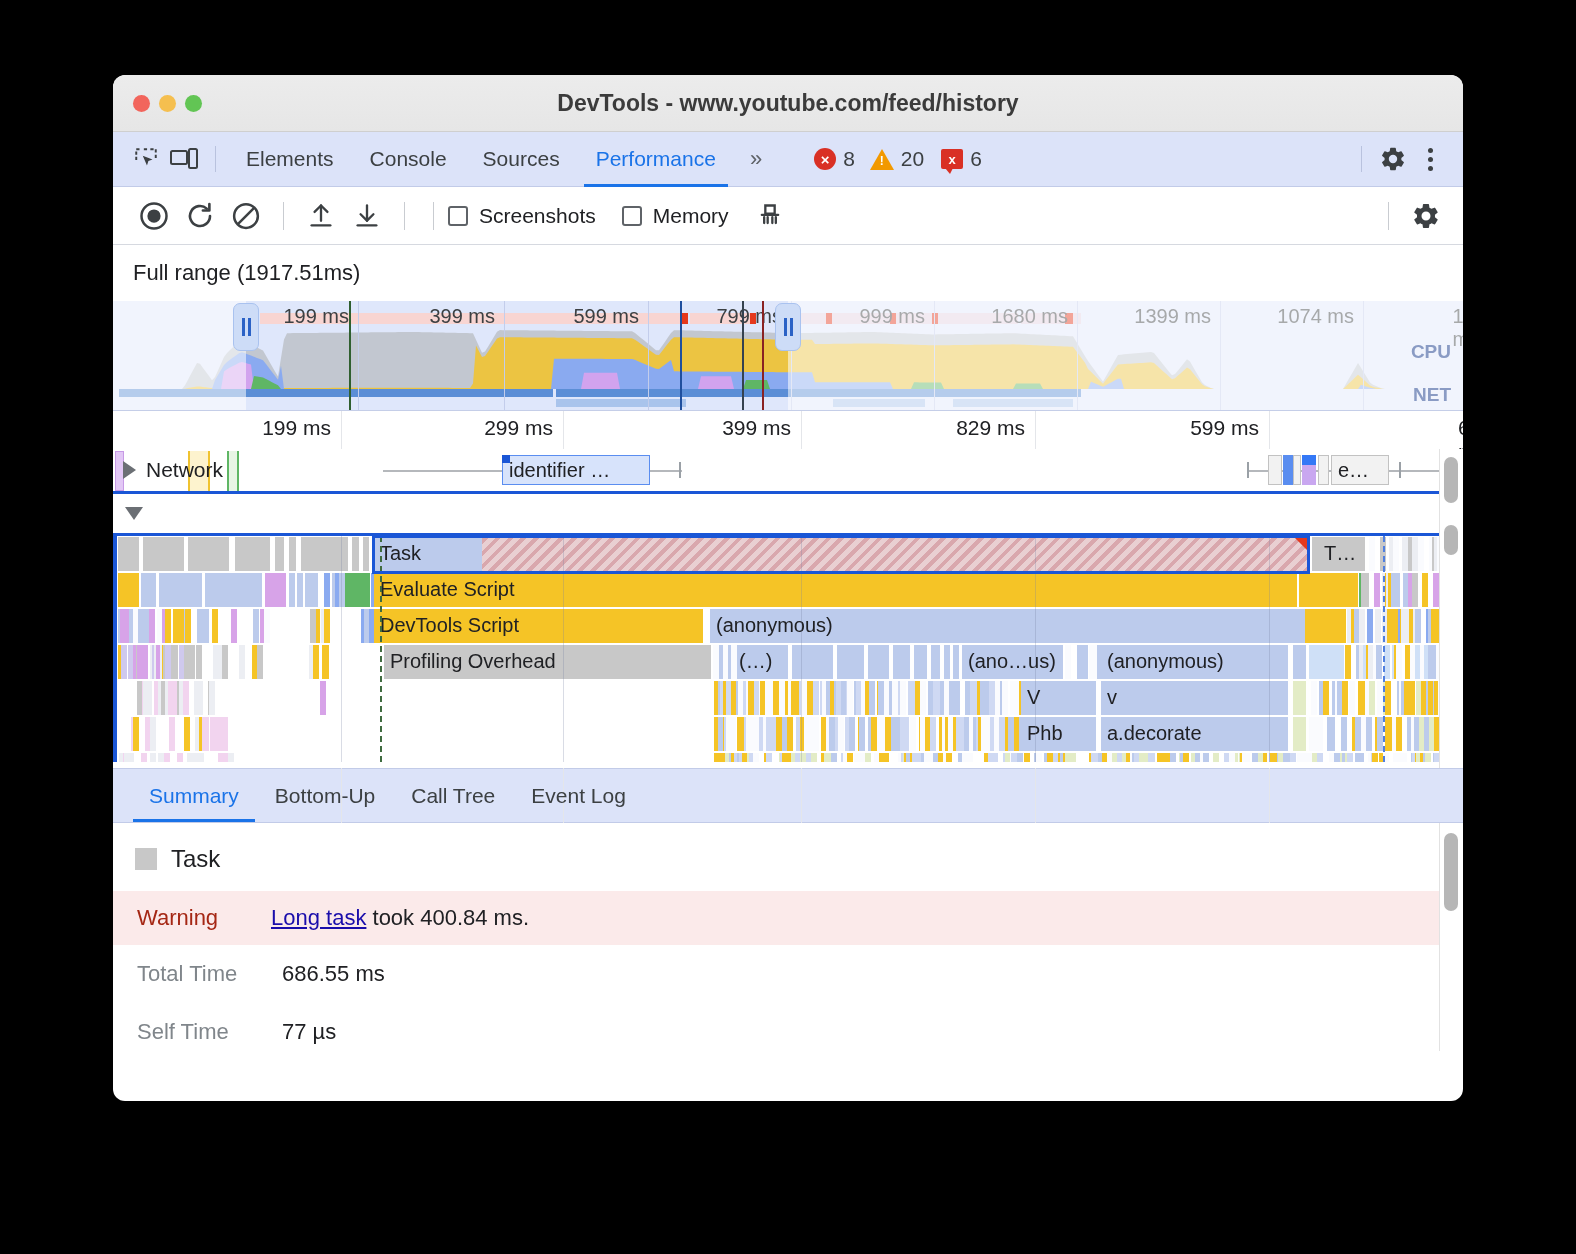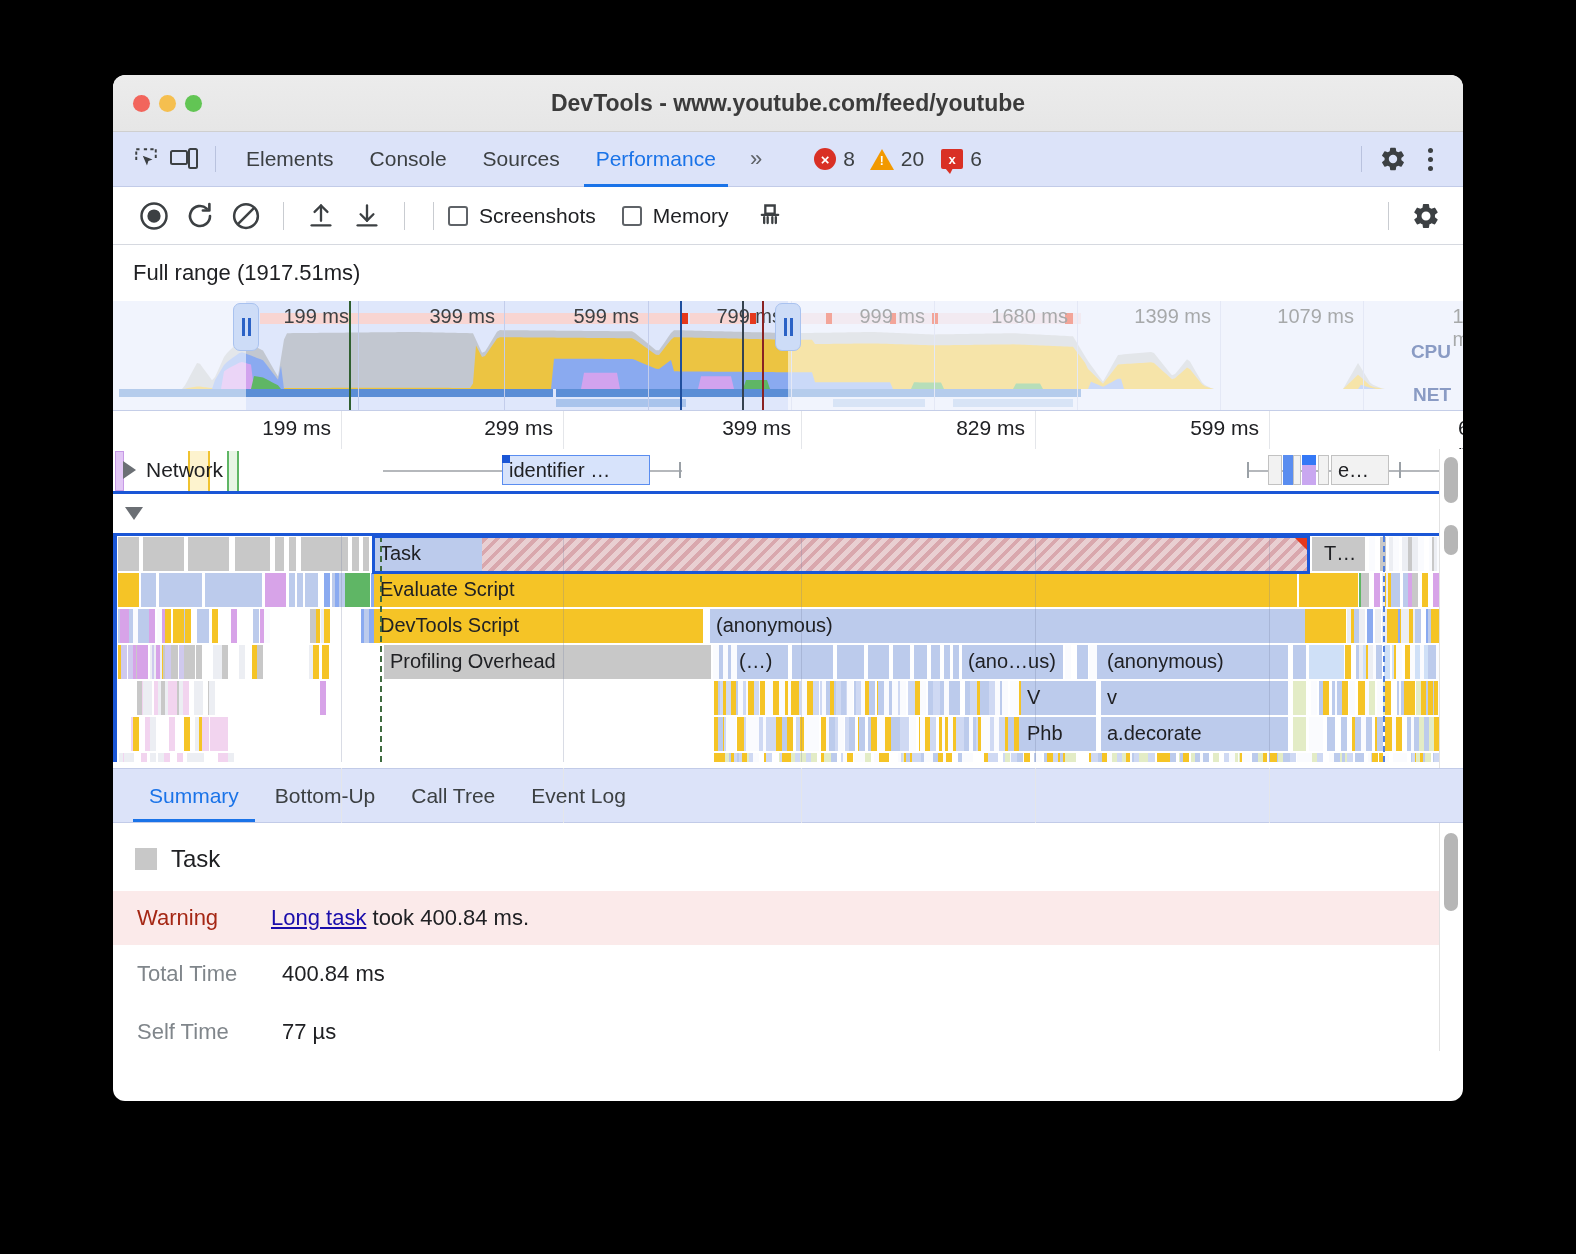--- a/index.html
+++ b/index.html
@@ -303,21 +303,21 @@
 <body>
 
 <div id="window">
 
   <div class="titlebar">
     <div class="traffic">
       <span class="light red"></span>
       <span class="light yellow"></span>
       <span class="light green"></span>
     </div>
-    <div class="title-text">DevTools - www.youtube.com/feed/youtube</div>
+    <div class="title-text">DevTools - www.youtube.com/feed/history</div>
   </div>
 
   <div class="tabbar">
     <div class="tool-icon">
       <svg width="26" height="26" viewBox="0 0 24 24">
         <path d="M3 3h5M10 3h4M16 3h5v3M21 8v4M3 5v3M3 10v4" stroke="#3c4043" stroke-width="1.8" stroke-dasharray="3 2" fill="none"></path>
         <path d="M9 9l9 3.5-3.8 1.3L12.9 18z" fill="#3c4043"></path>
       </svg>
     </div>
     <div class="tool-icon">
@@ -472,21 +472,21 @@
         <div class="ov-label" style="left: 535px;">599 ms</div>
         <div class="ov-tick" style="left: 678px;"></div>
         <div class="ov-label" style="left: 678px;">799 ms</div>
         <div class="ov-tick" style="left: 821px;"></div>
         <div class="ov-label" style="left: 821px;">999 ms</div>
         <div class="ov-tick" style="left: 964px;"></div>
         <div class="ov-label" style="left: 964px;">1680 ms</div>
         <div class="ov-tick" style="left: 1107px;"></div>
         <div class="ov-label" style="left: 1107px;">1399 ms</div>
         <div class="ov-tick" style="left: 1250px;"></div>
-        <div class="ov-label" style="left: 1250px;">1079 ms</div>
+        <div class="ov-label" style="left: 1250px;">1074 ms</div>
         <div class="ov-label" style="left: 1393px;">1799 ms</div>
       </div>
     <div class="ov-selection-left" style="left:0;width:133px;"></div>
     <div class="ov-selection-right" style="left:675px;right:0;"></div>
     <div class="ov-vline" style="left:236px; background:#2f5f2f;"></div>
     <div class="ov-vline" style="left:567px; background:#1f4f9e;"></div>
     <div class="ov-vline" style="left:629px; background:#35424f;"></div>
     <div class="ov-vline" style="left:649px; background:#8a2222;"></div>
     <div class="ov-handle" style="left:120px;">
         <i></i>
@@ -1246,21 +1246,21 @@
       <span>Task</span>
     </div>
     <div class="sum-warn">
       <span class="k">Warning</span>
       <span>
         <a href="#">Long task</a><span> took 400.84 ms.</span>
       </span>
     </div>
     <div class="sum-row">
       <span class="k">Total Time</span>
-      <span>400.84 ms</span>
+      <span>686.55 ms</span>
     </div>
     <div class="sum-row">
       <span class="k">Self Time</span>
       <span>77 µs</span>
     </div>
   </div>
 
 </div>
 
 </body></html>

